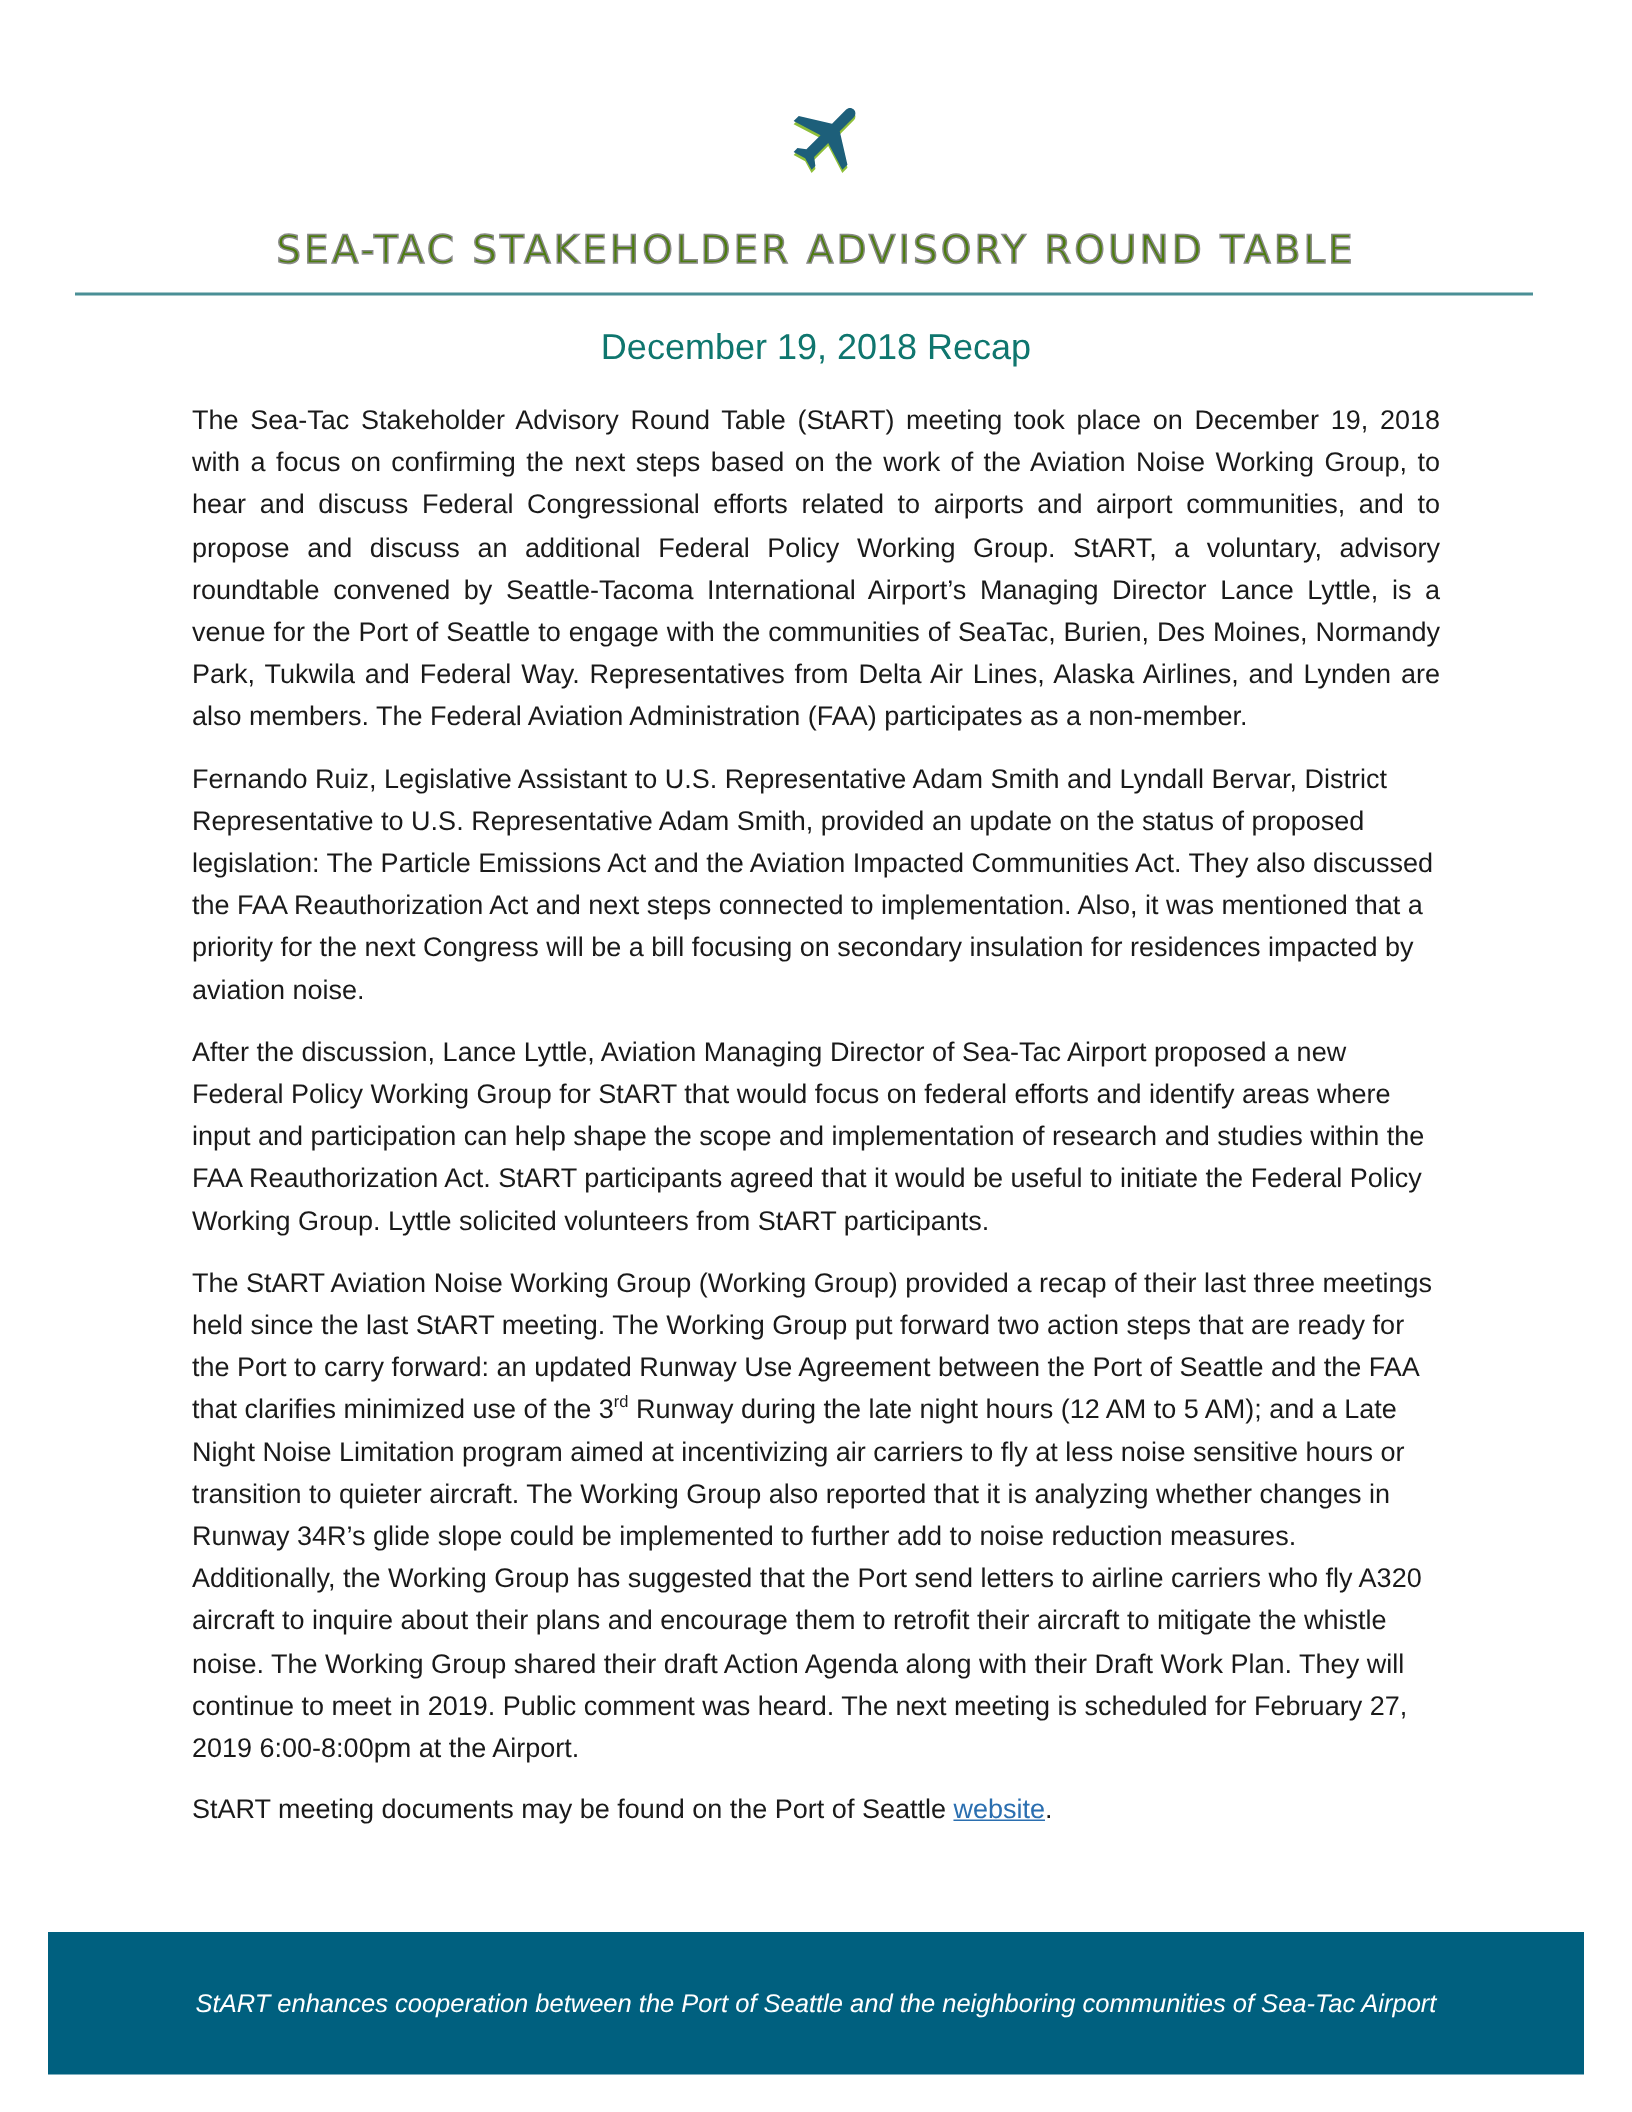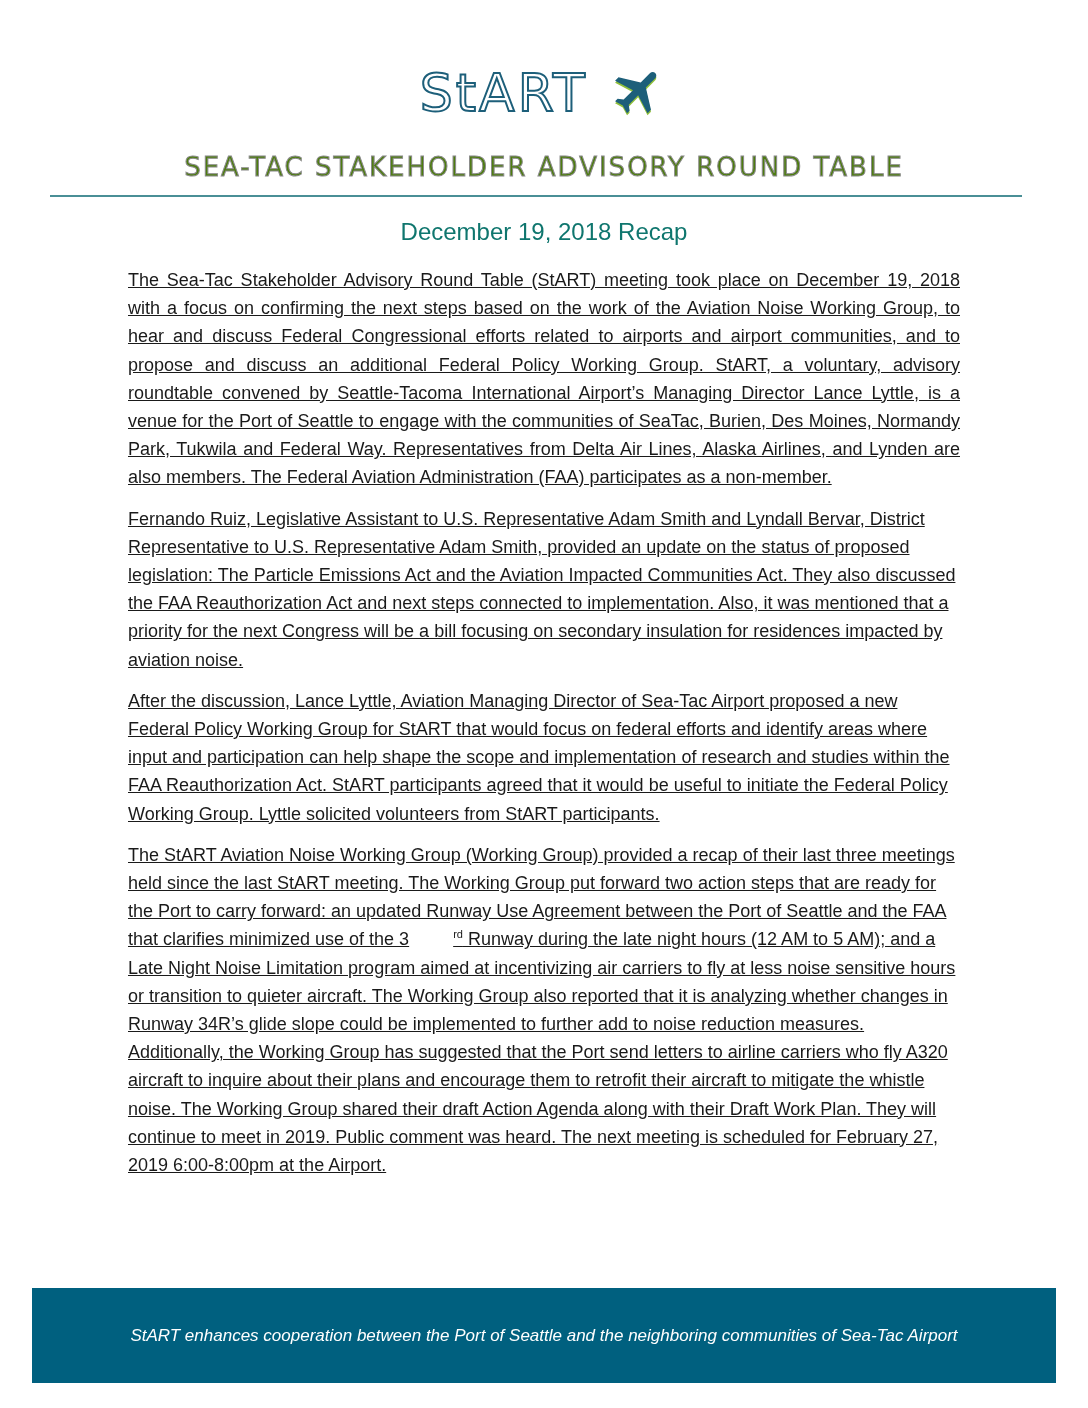--- a/index.html
+++ b/index.html
@@ -11,50 +11,50 @@
                vertical-align: middle; }
   .plane { display: inline-block; vertical-align: middle; margin-left: 18px; }
   .subtitle { position: absolute; top: 152px; left: 0; width: 1088px; text-align: center;
               font-family: "DejaVu Sans", sans-serif; font-size: 26px; letter-spacing: 2px;
               color: #4d7c0f; -webkit-text-stroke: 1px #8a8a8a; }
   .rule { position: absolute; top: 195px; left: 50px; width: 972px; height: 2px; background: #4a8f96; }
   .doc-title { position: absolute; top: 218px; left: 0; width: 1088px; text-align: center;
                font-size: 24px; color: #0f766e; }
   .content { position: absolute; top: 266px; left: 128px; width: 832px; font-size: 18px;
              line-height: 28.2px; }
-  .content p { margin: 0 0 13px 0; text-decoration: underline; }
+  .content p { margin: 0 0 13px 0; }
   .justify { text-align: justify; }
   a.link { color: #2b6fb0; text-decoration: underline; }
-  sup { font-size: 11px; line-height: 0; margin-left: 44px; }
+  sup { font-size: 11px; line-height: 0; }
   .footer { position: absolute; top: 1288px; left: 32px; width: 1024px; height: 95px;
             background: #00607f; display: flex; align-items: center; justify-content: center; }
   .footer-text { color: #ffffff; font-style: italic; font-size: 17px; text-align: center; }
 </style>
 </head>
 <body>
 
 <div class="logo">
-  <span class="logo-text">StART</span>
   <span class="plane">
     <svg width="58" height="58" viewBox="0 0 24 24">
       <g transform="rotate(45 12 12)">
         <path d="M21 16v-2l-8-5V3.5C13 2.67 12.33 2 11.5 2S10 2.67 10 3.5V9l-8 5v2l8-2.5V19l-2 1.5V22l3.5-1 3.5 1v-1.5L13 19v-5.5l8 2.5z" fill="#8fbf3a" transform="translate(0.6,0.6)"></path>
         <path d="M21 16v-2l-8-5V3.5C13 2.67 12.33 2 11.5 2S10 2.67 10 3.5V9l-8 5v2l8-2.5V19l-2 1.5V22l3.5-1 3.5 1v-1.5L13 19v-5.5l8 2.5z" fill="#1d5f7a"></path>
       </g>
     </svg>
   </span>
 </div>
 
 <div class="subtitle">SEA-TAC STAKEHOLDER ADVISORY ROUND TABLE</div>
 <div class="rule"></div>
 
 <div class="doc-title">December 19, 2018 Recap</div>
 
 <div class="content">
   <p class="justify">The Sea-Tac Stakeholder Advisory Round Table (StART) meeting took place on December 19, 2018 with a focus on confirming the next steps based on the work of the Aviation Noise Working Group, to hear and discuss Federal Congressional efforts related to airports and airport communities, and to propose and discuss an additional Federal Policy Working Group. StART, a voluntary, advisory roundtable convened by Seattle-Tacoma International Airport’s Managing Director Lance Lyttle, is a venue for the Port of Seattle to engage with the communities of SeaTac, Burien, Des Moines, Normandy Park, Tukwila and Federal Way.  Representatives from Delta Air Lines, Alaska Airlines, and Lynden are also members. The Federal Aviation Administration (FAA) participates as a non-member.</p>
   <p>Fernando Ruiz, Legislative Assistant to U.S. Representative Adam Smith and Lyndall Bervar, District Representative to U.S. Representative Adam Smith, provided an update on the status of proposed legislation: The Particle Emissions Act and the Aviation Impacted Communities Act. They also discussed the FAA Reauthorization Act and next steps connected to implementation. Also, it was mentioned that a priority for the next Congress will be a bill focusing on secondary insulation for residences impacted by aviation noise.</p>
   <p>After the discussion, Lance Lyttle, Aviation Managing Director of Sea-Tac Airport proposed a new Federal Policy Working Group for StART that would focus on federal efforts and identify areas where input and participation can help shape the scope and implementation of research and studies within the FAA Reauthorization Act. StART participants agreed that it would be useful to initiate the Federal Policy Working Group. Lyttle solicited volunteers from StART participants.</p>
   <p><span>The StART Aviation Noise Working Group (Working Group) provided a recap of their last three meetings held since the last StART meeting. The Working Group put forward two action steps that are ready for the Port to carry forward: an updated Runway Use Agreement between the Port of Seattle and the FAA that clarifies minimized use of the 3</span><sup>rd</sup><span> Runway during the late night hours (12 AM to 5 AM); and a Late Night Noise Limitation program aimed at incentivizing air carriers to fly at less noise sensitive hours or transition to quieter aircraft. The Working Group also reported that it is analyzing whether changes in Runway 34R’s glide slope could be implemented to further add to noise reduction measures. Additionally, the Working Group has suggested that the Port send letters to airline carriers who fly A320 aircraft to inquire about their plans and encourage them to retrofit their aircraft to mitigate the whistle noise.  The Working Group shared their draft Action Agenda along with their Draft Work Plan. They will continue to meet in 2019. Public comment was heard.  The next meeting is scheduled for February 27, 2019 6:00-8:00pm at the Airport.</span></p>
+  <p><span>StART meeting documents may be found on the Port of Seattle </span><a class="link" href="#">website</a><span>.</span></p>
 </div>
 
 <div class="footer">
   <span class="footer-text">StART enhances cooperation between the Port of Seattle and the neighboring communities of Sea-Tac Airport</span>
 </div>
 
 </body></html>

